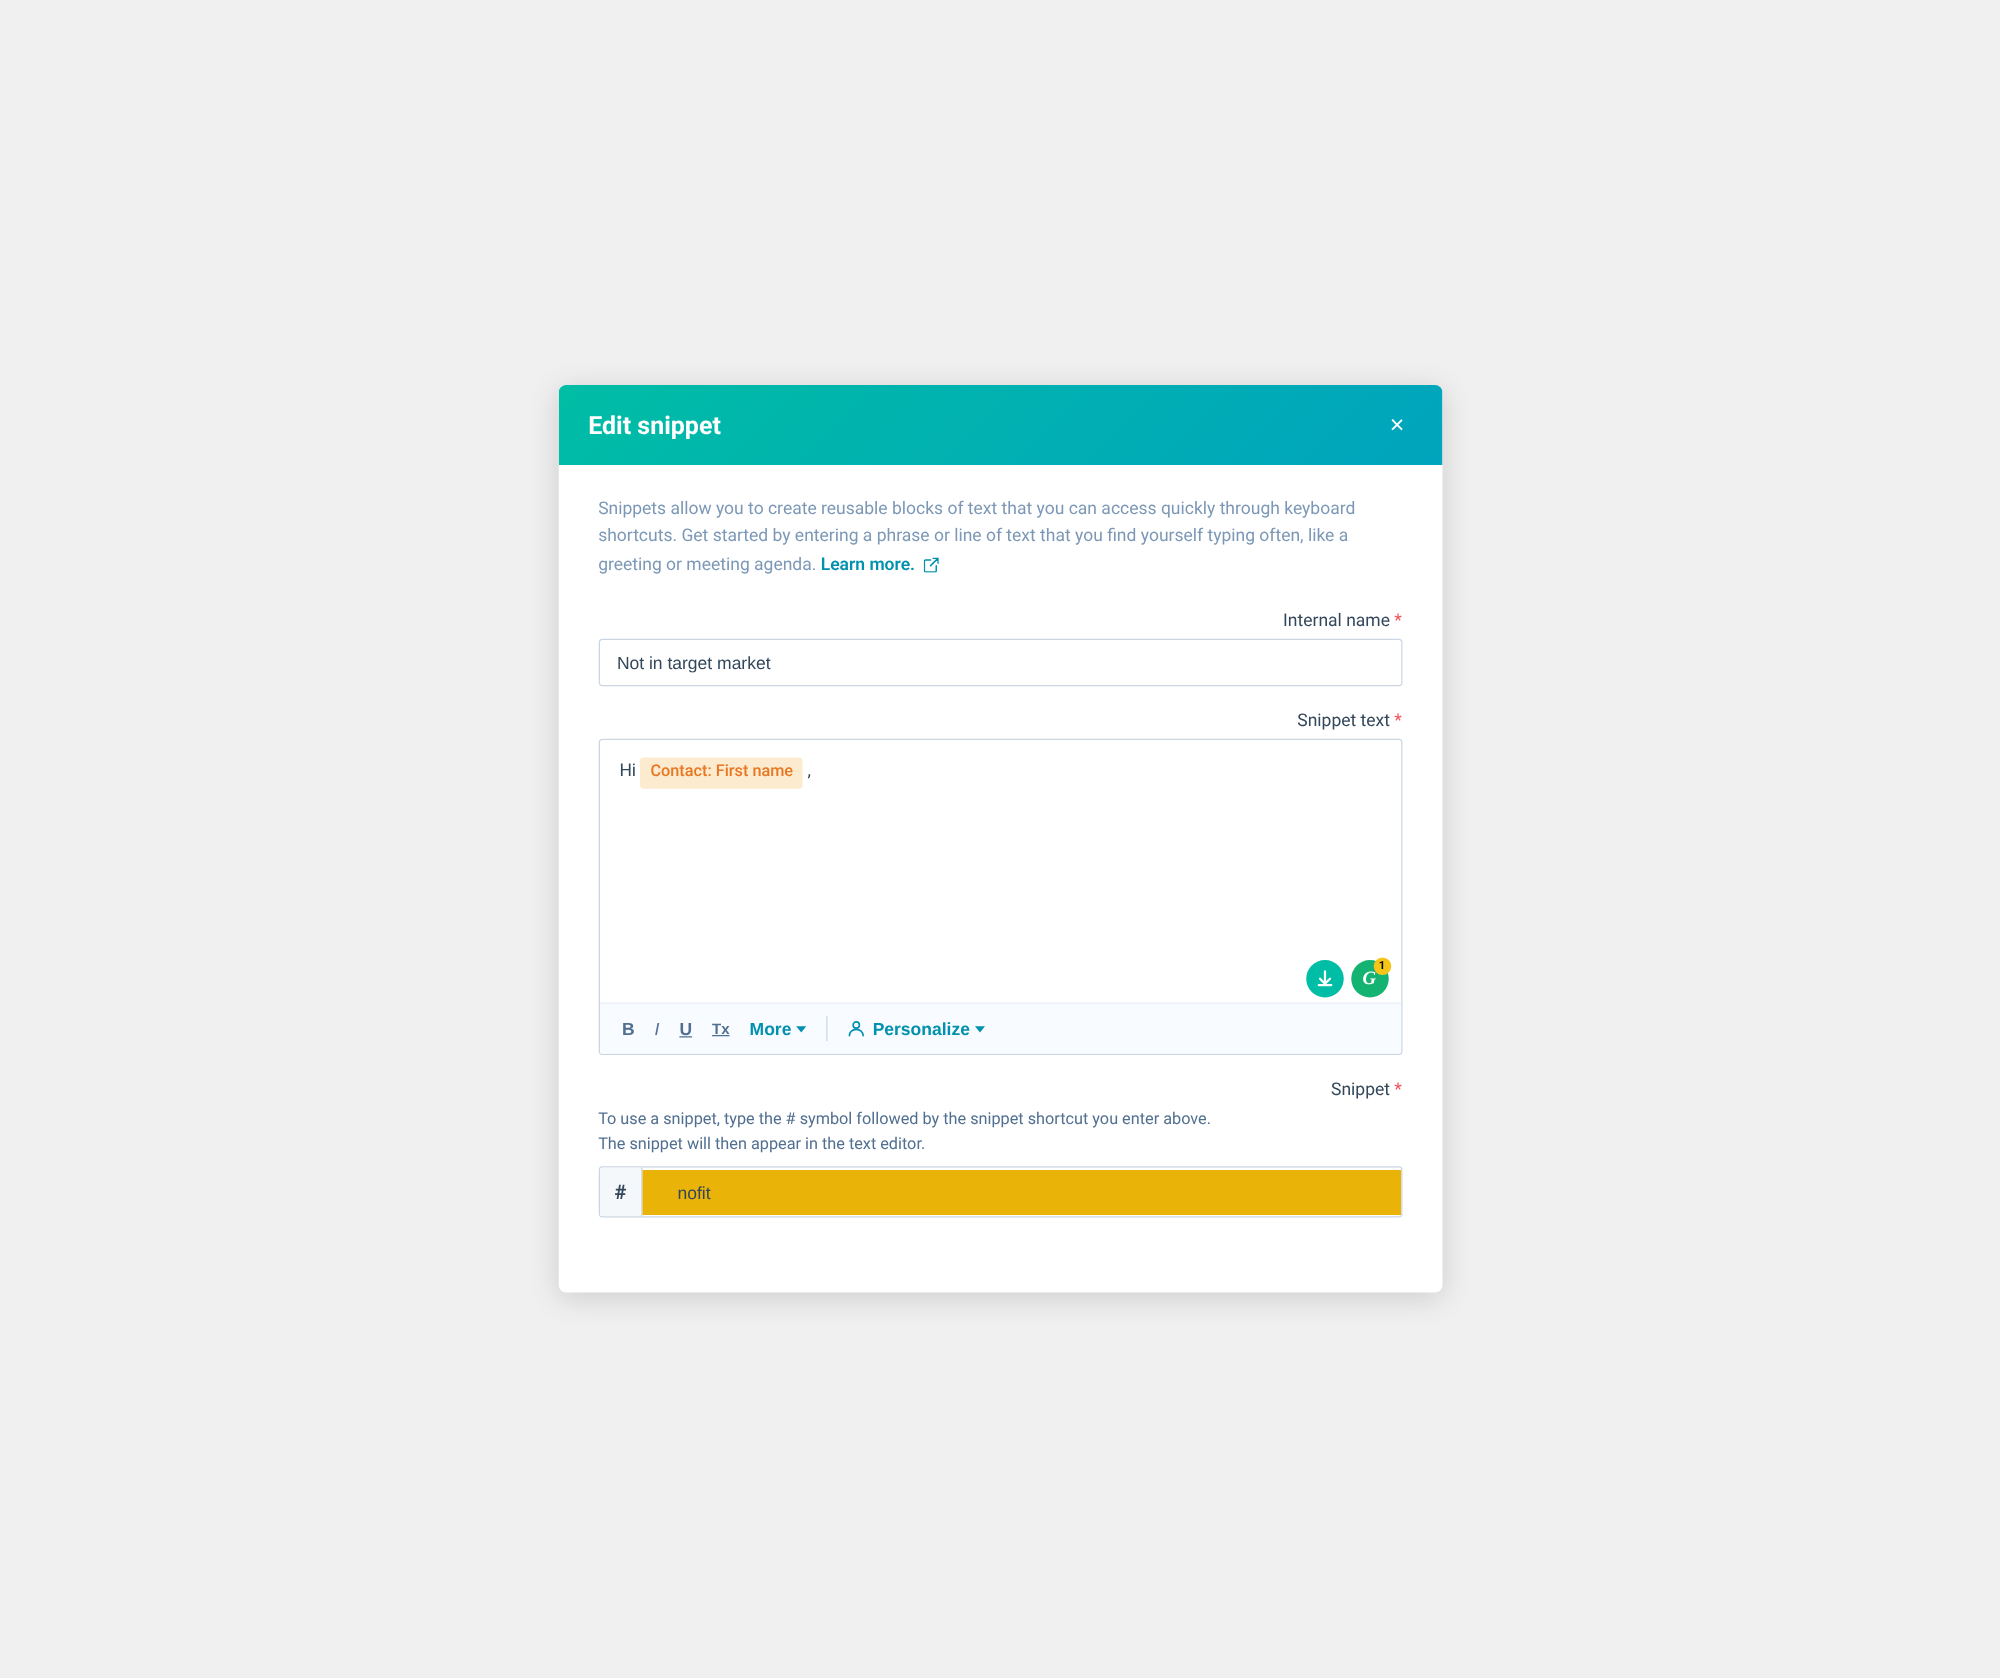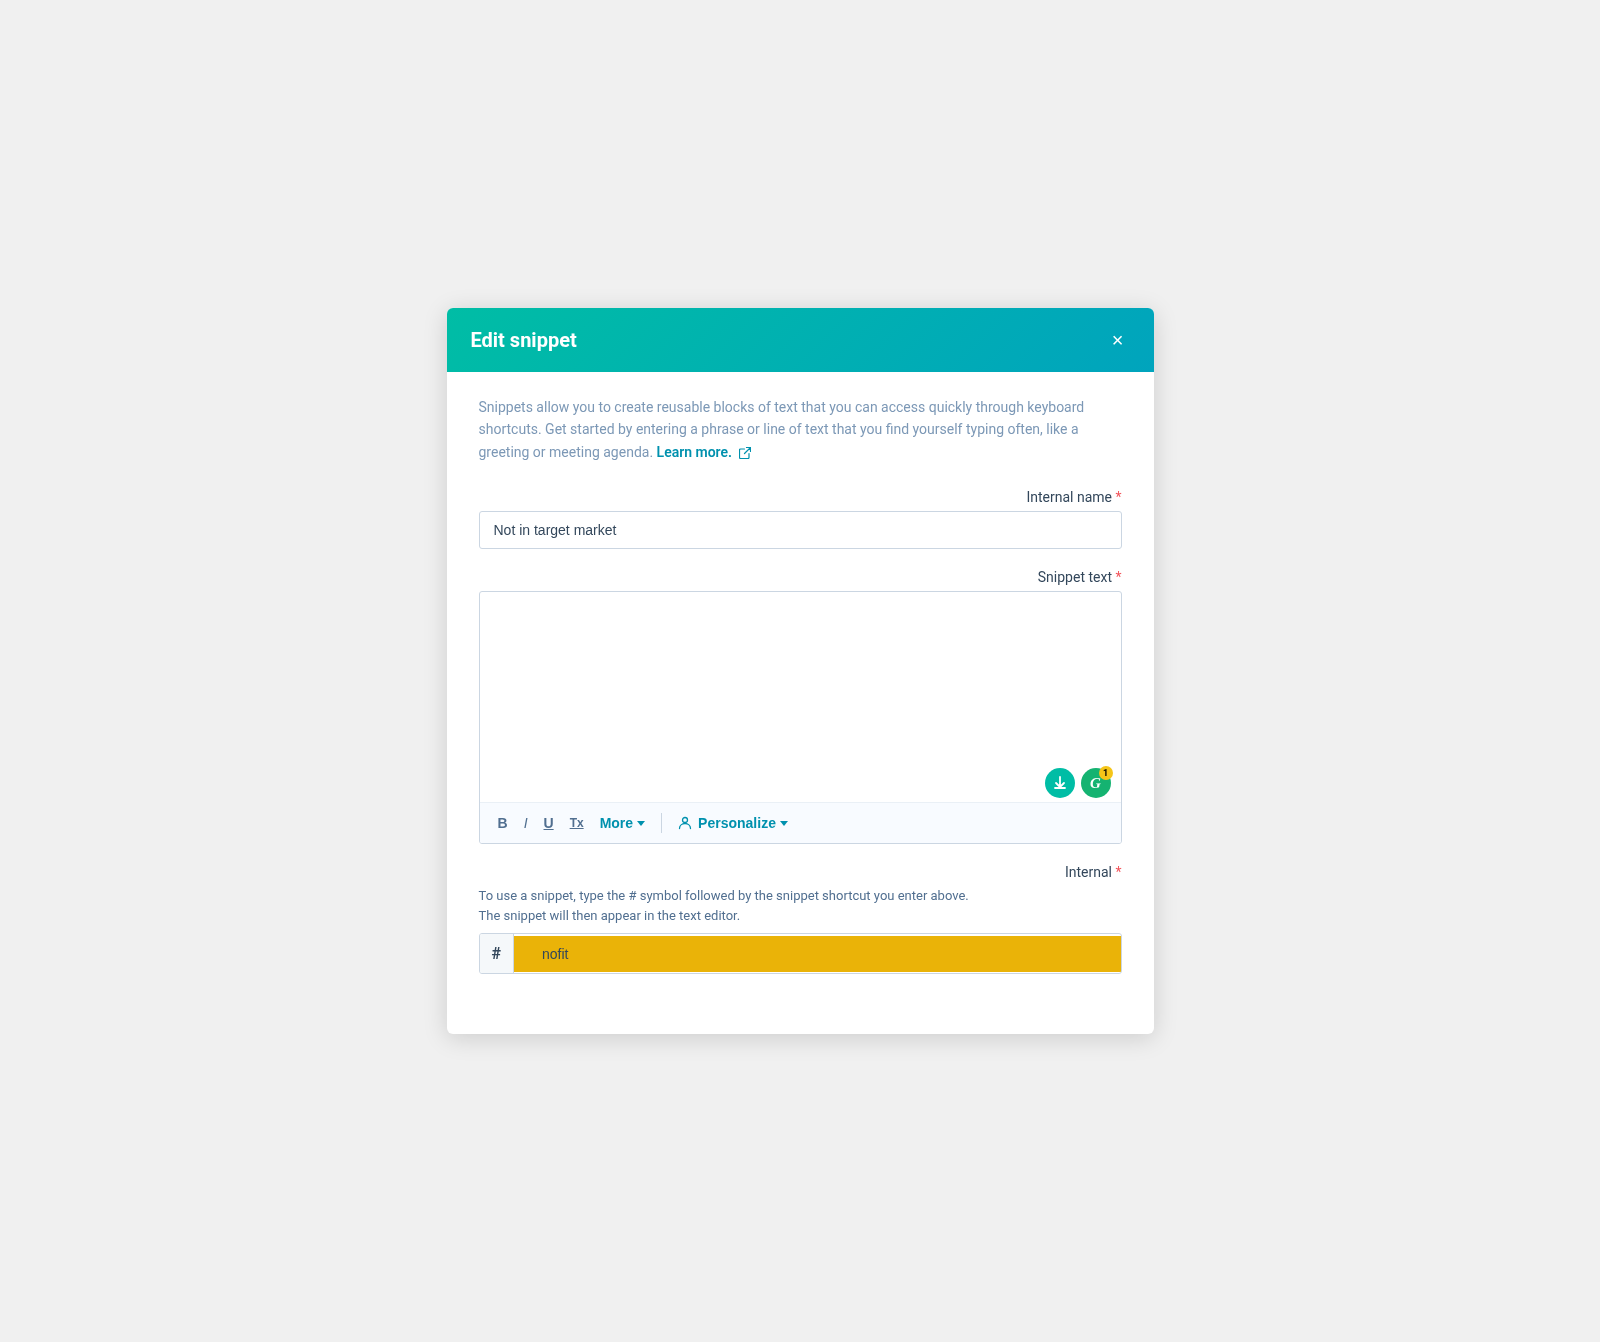--- a/index.html
+++ b/index.html
@@ -357,20 +357,25 @@
         </label>
         <input type="text" class="text-input" value="Not in target market" style="">
       </div>
 
       <div class="field-group">
         <label class="field-label">
           <span>Snippet text</span> <span class="required-star">*</span>
         </label>
         <div class="snippet-editor">
           <div class="editor-content">
+            <div class="editor-line-1">
+              <span>Hi </span>
+              <span class="inline-token">Contact: First name</span>
+              <span> ,</span>
+            </div>
           </div>
 
           <div class="editor-icons-row">
             <div class="icon-badge icon-badge-green">
               <svg width="16" height="16" viewBox="0 0 16 16" fill="none" xmlns="http://www.w3.org/2000/svg">
                 <path d="M8 2v9M4 8l4 4 4-4" stroke="white" stroke-width="1.8" stroke-linecap="round" stroke-linejoin="round"></path>
                 <path d="M3 13h10" stroke="white" stroke-width="1.8" stroke-linecap="round"></path>
               </svg>
             </div>
             <div class="icon-badge icon-badge-grammarly">
@@ -401,21 +406,21 @@
               </span>
               <span>Personalize</span>
               <span class="chevron-down"></span>
             </button>
           </div>
         </div>
       </div>
 
       <div class="shortcut-section">
         <label class="field-label">
-          <span>Internal</span> <span class="required-star">*</span>
+          <span>Snippet</span> <span class="required-star">*</span>
         </label>
         <p class="shortcut-desc">
           <span>To use a snippet, type the # symbol followed by the snippet shortcut you enter above.</span><br>
           <span>The snippet will then appear in the text editor.</span>
         </p>
         <div class="shortcut-input-wrapper">
           <span class="shortcut-prefix">#</span>
           <input type="text" class="shortcut-text-input" value="nofit" style="">
         </div>
       </div>

